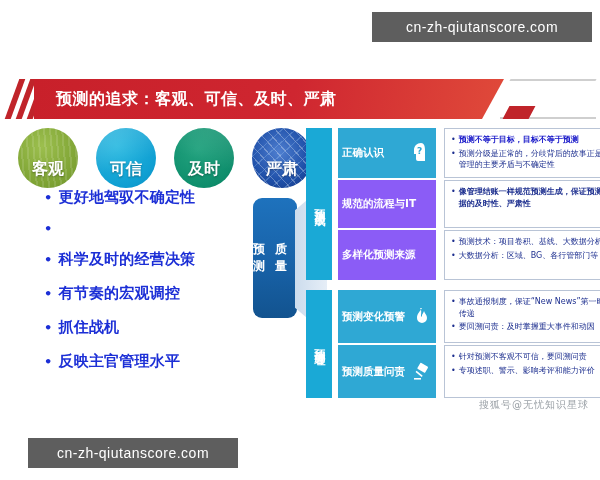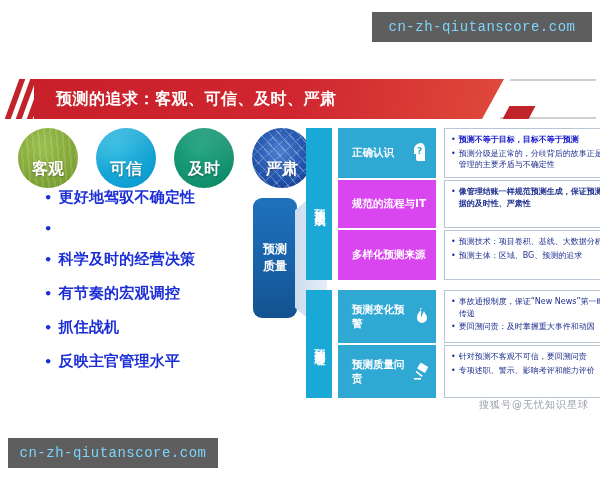--- a/index.html
+++ b/index.html
@@ -6,23 +6,23 @@
   body{
     width:600px;height:480px;overflow:hidden;
     background:#ffffff;
     font-family:"DejaVu Sans","Liberation Sans",sans-serif;
     position:relative;
   }
   .slide{position:absolute;inset:0;background:#fff;}
 
   
   .wm{
-    position:absolute;background:#5e5e5e;color:#7dd3fc;
-    font-family:Liberation Mono, monospace;
-    letter-spacing:.5px;display:flex;align-items:center;justify-content:center;
+    position:absolute;background:#5e5e5e;color:#ffffff;
+    font-family:Liberation Sans, sans-serif;
+    letter-spacing:.5px;display:flex;align-items:center;justify-content:center;margin-left:20px;
   }
   .wm-top{right:8px;top:12px;width:220px;height:30px;font-size:14px;}
   .wm-bottom{left:8px;bottom:12px;width:210px;height:30px;font-size:14px;}
 
   
   .banner-wrap{position:absolute;left:0;top:75px;width:600px;height:48px;}
   .banner-stripes{position:absolute;left:12px;top:4px;width:42px;height:40px;}
   .banner-stripes i{
     position:absolute;top:0;width:6px;height:40px;background:#c0242a;
     transform:skewX(-20deg);
@@ -88,61 +88,61 @@
   }
   .bullet .dot{font-size:13px;margin-right:6px;line-height:1;}
 
   
   .diagram{position:absolute;left:253px;top:128px;width:340px;height:270px;}
 
   .core{
     position:absolute;left:0px;top:70px;width:44px;height:120px;border-radius:9px;
     background:linear-gradient(180deg,#1e72bd,#1862a8 55%,#12538f);
     color:#fff;font-size:12px;font-weight:bold;
-    display:flex;flex-direction:column;align-items:center;justify-content:center;
+    display:flex;flex-direction:row;align-items:center;justify-content:center;
     line-height:1.4;
   }
   .arrowfan{
     position:absolute;left:42px;top:55px;width:32px;height:152px;
     background:linear-gradient(90deg,#ccdced,#e6eef7);
     clip-path:polygon(0 18%,100% 0,100% 100%,0 82%);
   }
 
   .grp{position:absolute;}
   .grp .side{
     position:absolute;left:0;top:0;width:26px;
     background:#1aa9d6;color:#fff;font-size:11px;font-weight:bold;
     display:flex;align-items:center;justify-content:center;line-height:1.25;
   }
   .grp .side span{writing-mode:vertical-rl;letter-spacing:2px;}
 
   .row{position:absolute;left:32px;}
   .row .label{
     position:absolute;left:0;top:0;width:98px;height:100%;
     background:#2fa8d4;color:#fff;font-size:10.5px;font-weight:bold;
-    display:flex;align-items:center;padding-left:14px;box-sizing:border-box;
+    display:flex;align-items:center;padding-left:4px;box-sizing:border-box;
     gap:4px;
   }
   .row .label .ic{margin-left:auto;margin-right:6px;display:flex;align-items:center;}
   .row .body{
     position:absolute;left:106px;top:0;width:178px;height:100%;
     border:1px solid #b9c4d6;background:#fff;box-sizing:border-box;
     padding:5px 6px;font-size:8px;color:#1d2f8f;line-height:1.45;
   }
   .row .body .li{display:flex;align-items:flex-start;margin-bottom:2px;}
   .row .body .li .d{margin-right:3px;font-size:8px;line-height:1.45;}
   .hl{color:#1414c8;font-weight:bold;}
   .hl-b{font-weight:bold;}
 
   .grp1{left:53px;top:0px;width:290px;height:152px;}
   .grp1 .side{height:152px;}
   .grp1 .r1{top:0px;height:50px;width:284px;}
   .grp1 .r2{top:52px;height:48px;width:284px;}
   .grp1 .r3{top:102px;height:50px;width:284px;}
-  .grp1 .r2 .label, .grp1 .r3 .label{background:#d946ef;}
+  .grp1 .r2 .label, .grp1 .r3 .label{background:#8b5cf6;}
   .grp1 .r2 .body{border-top:1px solid #b9c4d6;}
 
   .grp2{left:53px;top:162px;width:290px;height:108px;}
   .grp2 .side{height:108px;}
   .grp2 .r1{top:0px;height:53px;width:284px;}
   .grp2 .r2{top:55px;height:53px;width:284px;}
 
   .sig{
     position:absolute;right:4px;bottom:-14px;color:#9aa0a6;font-size:10px;
     letter-spacing:1px;white-space:nowrap;
@@ -267,21 +267,21 @@
         <div class="label">
           <span>多样化预测来源</span>
         </div>
         <div class="body">
           <div class="li">
             <span class="d">•</span>
             <span>预测技术：项目卷积、基线、大数据分析</span>
           </div>
           <div class="li">
             <span class="d">•</span>
-            <span>预测主体：区域、BG、预测的追求</span>
+            <span>大数据分析：区域、BG、各行管部门等</span>
           </div>
         </div>
       </div>
     </div>
 
     <div class="grp grp2">
       <div class="side">
         <span>预测管理</span>
       </div>
 

